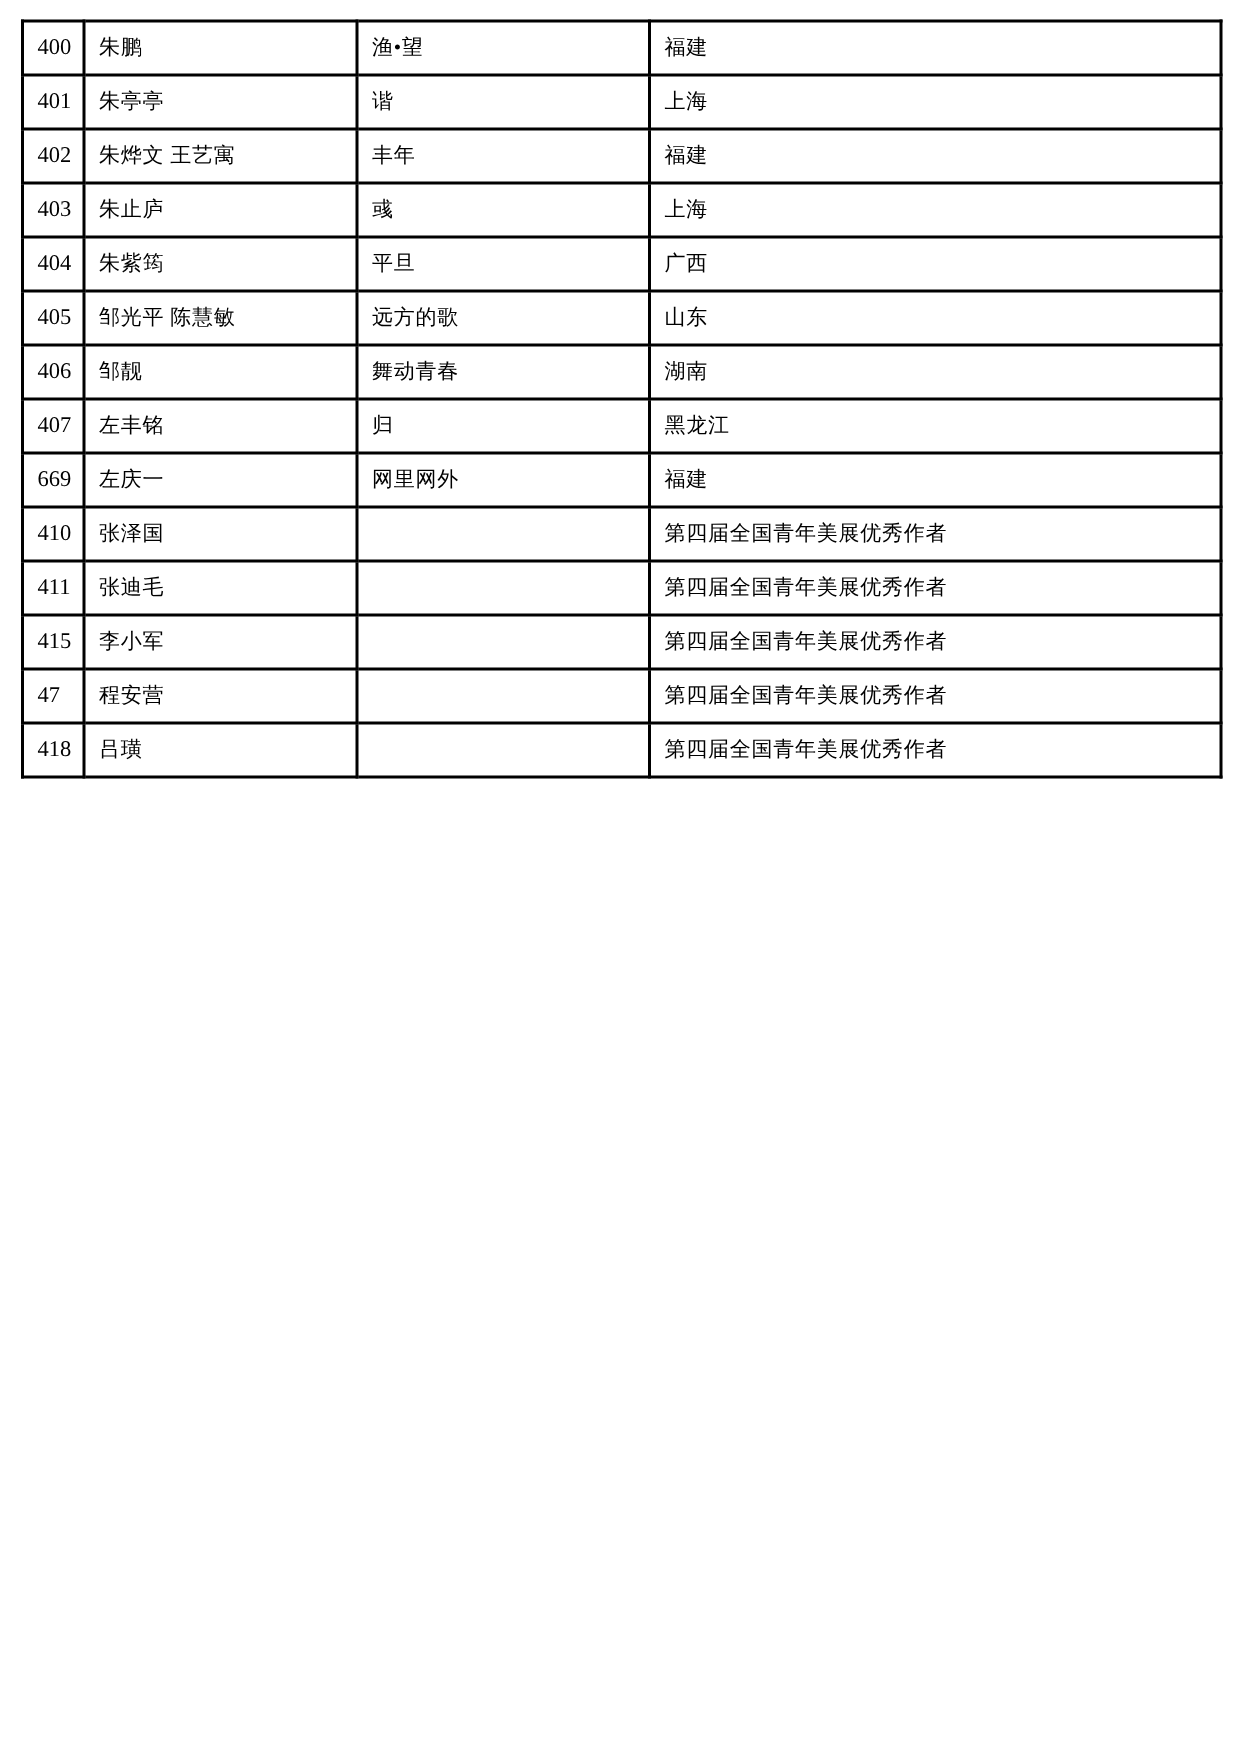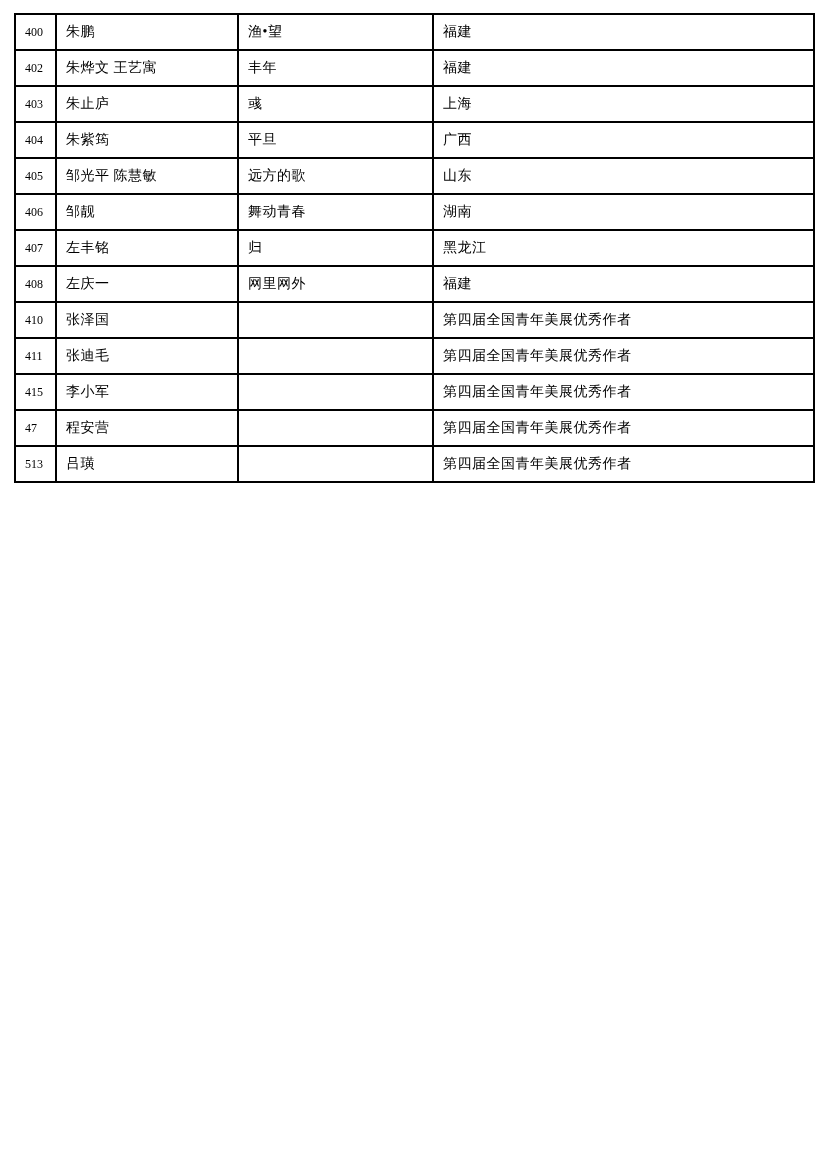--- a/index.html
+++ b/index.html
@@ -36,21 +36,21 @@
     padding: 0 4px 0 9px;
     font-size: 14px;
     letter-spacing: 0.5px;
     vertical-align: middle;
     white-space: nowrap;
     overflow: hidden;
     background: #ffffff;
   }
   table.awards td.num-cell {
     letter-spacing: 0;
-    font-size: 12px;
+    font-size: 15px;
   }
   col.c-num    { width: 41px;  }
   col.c-author { width: 182px; }
   col.c-title  { width: 195px; }
   col.c-region { width: 381px; }
 </style>
 </head>
 <body>
 
 <div class="doc-page">
@@ -60,20 +60,26 @@
       <col class="c-author">
       <col class="c-title">
       <col class="c-region">
     </colgroup>
     <tbody>
         <tr>
           <td class="num-cell">400</td>
           <td>朱鹏</td>
           <td>渔•望</td>
           <td>福建</td>
+        </tr>
+        <tr>
+          <td class="num-cell">401</td>
+          <td>朱亭亭</td>
+          <td>谐</td>
+          <td>上海</td>
         </tr>
         <tr>
           <td class="num-cell">402</td>
           <td>朱烨文 王艺寓</td>
           <td>丰年</td>
           <td>福建</td>
         </tr>
         <tr>
           <td class="num-cell">403</td>
           <td>朱止庐</td>
@@ -98,21 +104,21 @@
           <td>舞动青春</td>
           <td>湖南</td>
         </tr>
         <tr>
           <td class="num-cell">407</td>
           <td>左丰铭</td>
           <td>归</td>
           <td>黑龙江</td>
         </tr>
         <tr>
-          <td class="num-cell">408</td>
+          <td class="num-cell">669</td>
           <td>左庆一</td>
           <td>网里网外</td>
           <td>福建</td>
         </tr>
         <tr>
           <td class="num-cell">410</td>
           <td>张泽国</td>
           <td></td>
           <td>第四届全国青年美展优秀作者</td>
         </tr>
@@ -128,20 +134,20 @@
           <td></td>
           <td>第四届全国青年美展优秀作者</td>
         </tr>
         <tr>
           <td class="num-cell">47</td>
           <td>程安营</td>
           <td></td>
           <td>第四届全国青年美展优秀作者</td>
         </tr>
         <tr>
-          <td class="num-cell">513</td>
+          <td class="num-cell">418</td>
           <td>吕璜</td>
           <td></td>
           <td>第四届全国青年美展优秀作者</td>
         </tr>
       </tbody>
   </table>
 </div>
 
 </body></html>

